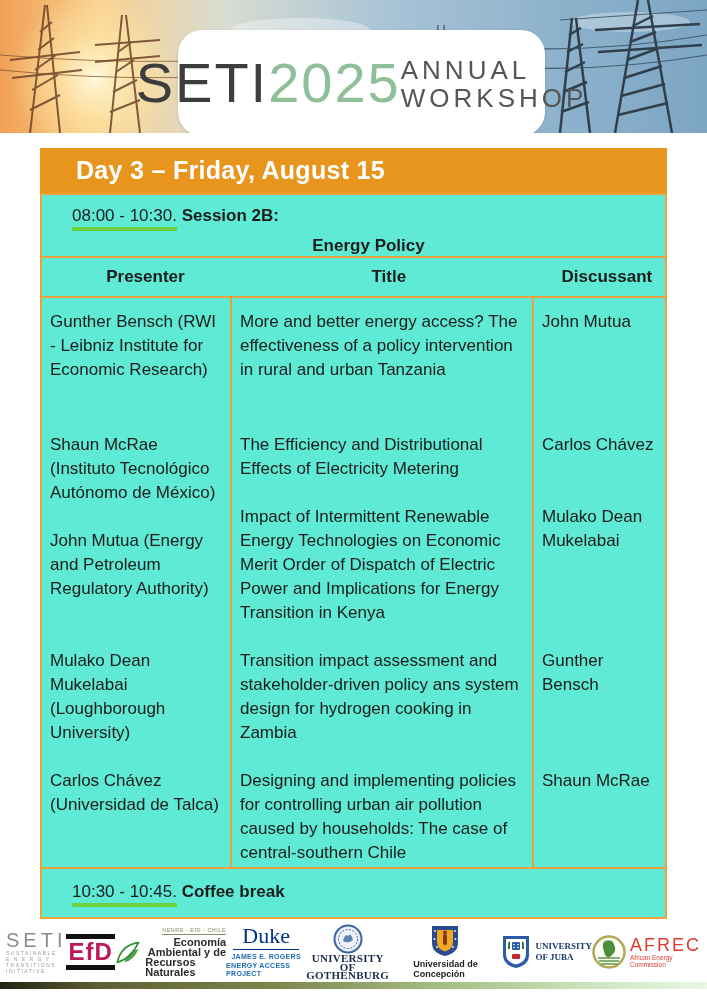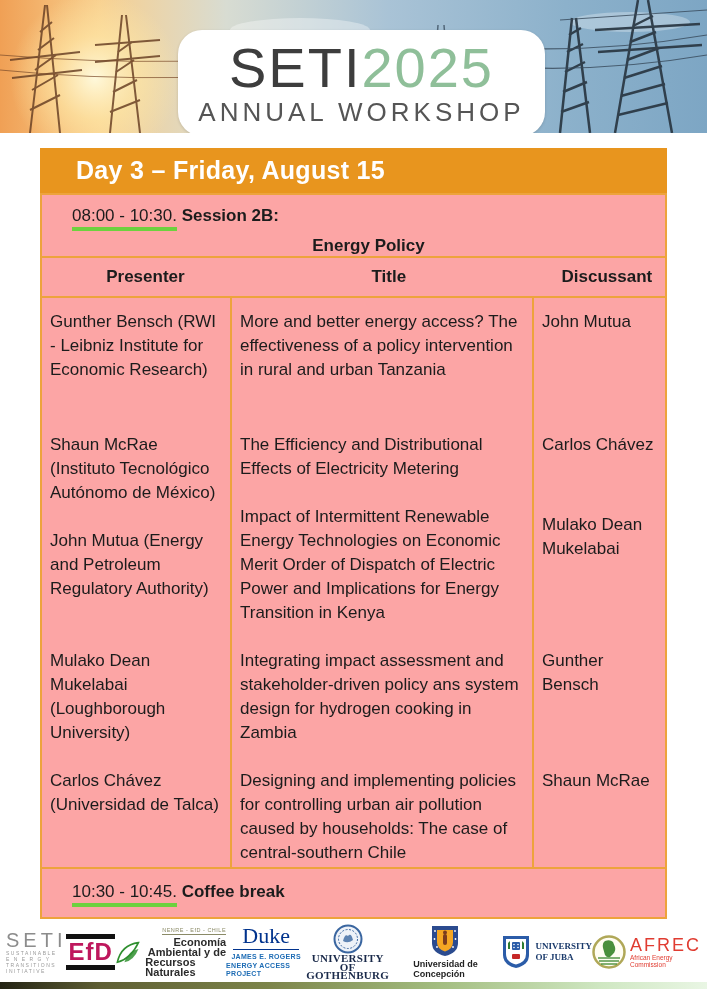--- a/index.html
+++ b/index.html
@@ -9,37 +9,37 @@
     font-family:"Liberation Sans", sans-serif; color:#1c1c1c; position:relative;
   }
 
   
   .header-photo { position:relative; width:707px; height:133px; overflow:hidden; }
   .header-photo svg { display:block; }
 
   .logo-card {
     position:absolute; left:178px; top:30px; width:367px; height:106px;
     background:#ffffff; border-radius:24px; z-index:5;
-    display:flex; flex-direction:column; align-items:center; justify-content:center;
+    display:flex; align-items:center; justify-content:center;
     box-shadow:0 1px 3px rgba(0,0,0,.15);
   }
   .logo-line1 { font-size:56px; line-height:56px; font-weight:300; letter-spacing:2px; }
   .logo-line1 .dark { color:#3d3d3d; }
   .logo-line1 .green { color:#8fbf99; }
   .logo-line2 { font-size:26px; line-height:28px; font-weight:300; letter-spacing:4px; color:#555; margin-top:2px; }
 
   
   .content { width:627px; margin-left:40px; }
 
   .day-banner {
     margin-top:15px; height:45px; background:#E8951E; color:#fff;
     display:flex; align-items:center; padding-left:36px;
     font-size:25px; font-weight:bold; letter-spacing:.3px;
   }
-  .obox { border:2px solid #EDA33C; background:#fca5a5; }
+  .obox { border:2px solid #EDA33C; background:#5eead4; }
   .session-box { height:65px; padding:11px 0 0 30px; font-size:17px; }
   .coffee-box  { height:52px; margin-top:-2px; padding:13px 0 0 30px; font-size:17px; }
   .time-underline { border-bottom:4px solid #6DD13E; padding-bottom:2px; }
   .bold { font-weight:bold; }
   .session-topic { text-align:center; font-weight:bold; margin-top:10px; }
 
   .header-row { height:42px; margin-top:-2px; display:flex; align-items:center; font-weight:bold; font-size:17px; }
   .hcol { text-align:center;padding-left:20px; }
   .hcol.c1 { width:188px; } .hcol.c2 { width:302px; } .hcol.c3 { width:137px; }
 
@@ -176,26 +176,26 @@
 
     <div class="cell presenter" style="top:12px">Gunther Bensch (RWI - Leibniz Institute for Economic Research)</div>
     <div class="cell presenter" style="top:135px">Shaun McRae (Instituto Tecnológico Autónomo de México)</div>
     <div class="cell presenter" style="top:231px">John Mutua (Energy and Petroleum Regulatory Authority)</div>
     <div class="cell presenter" style="top:351px">Mulako Dean Mukelabai (Loughborough University)</div>
     <div class="cell presenter" style="top:471px">Carlos Chávez (Universidad de Talca)</div>
 
     <div class="cell title" style="top:12px">More and better energy access? The effectiveness of a policy intervention in rural and urban Tanzania</div>
     <div class="cell title" style="top:135px">The Efficiency and Distributional Effects of Electricity Metering</div>
     <div class="cell title" style="top:207px">Impact of Intermittent Renewable Energy Technologies on Economic Merit Order of Dispatch of Electric Power and Implications for Energy Transition in Kenya</div>
-    <div class="cell title" style="top:351px">Integrating impact assessment and stakeholder-driven policy ans system design for hydrogen cooking in Zambia</div>
+    <div class="cell title" style="top:351px">Transition impact assessment and stakeholder-driven policy ans system design for hydrogen cooking in Zambia</div>
     <div class="cell title" style="top:471px">Designing and implementing policies for controlling urban air pollution caused by households: The case of central-southern Chile</div>
 
     <div class="cell discussant" style="top:12px">John Mutua</div>
     <div class="cell discussant" style="top:135px">Carlos Chávez</div>
-    <div class="cell discussant" style="top:215px">Mulako Dean Mukelabai</div>
+    <div class="cell discussant" style="top:207px">Mulako Dean Mukelabai</div>
     <div class="cell discussant" style="top:351px">Gunther Bensch</div>
     <div class="cell discussant" style="top:471px">Shaun McRae</div>
   </div>
 
   <div class="obox coffee-box">
     <span class="time-underline">10:30 - 10:45.</span>
     <span class="bold">Coffee break</span>
   </div>
 
 </div>

